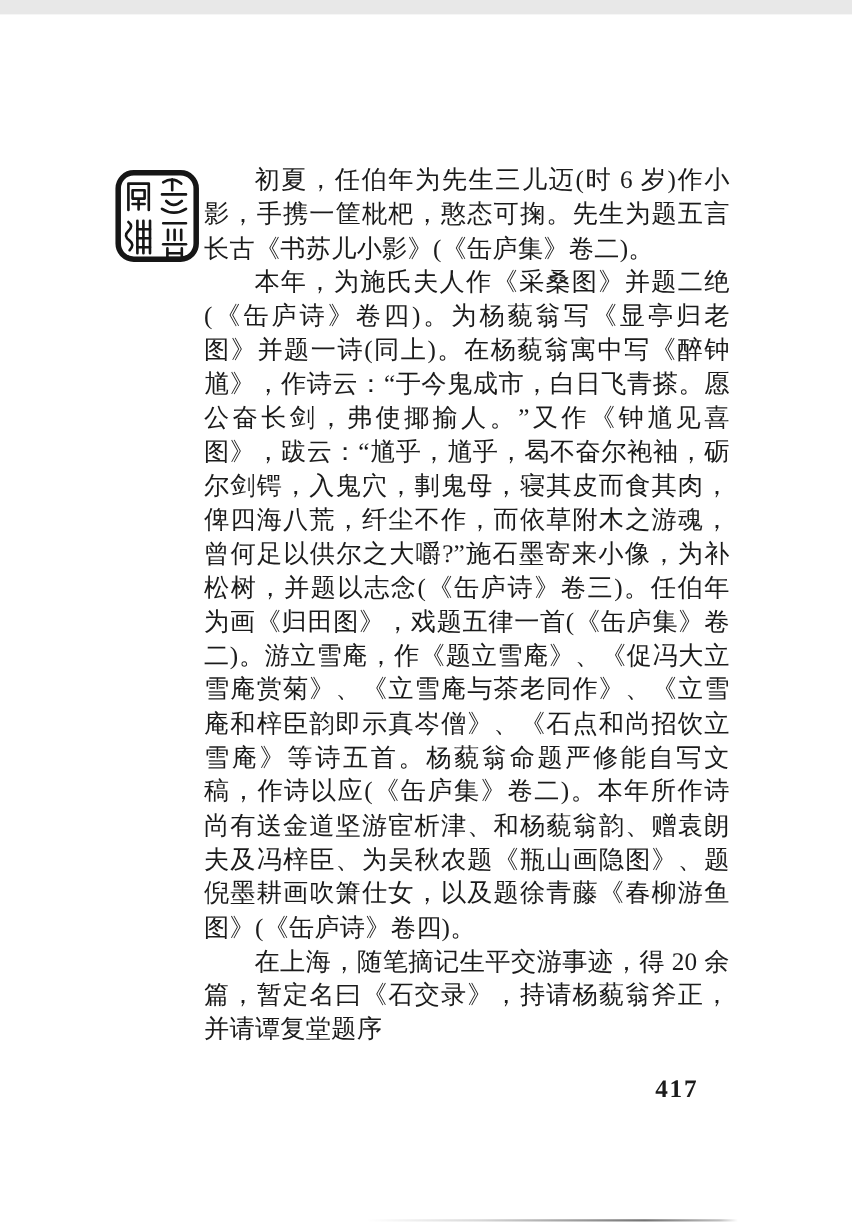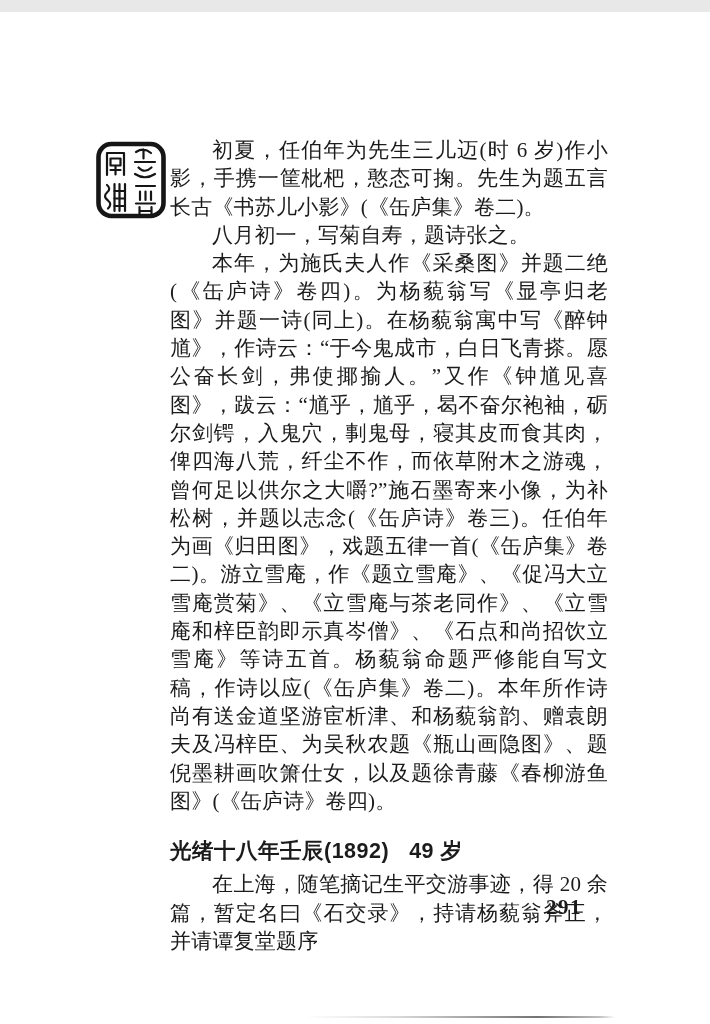--- a/index.html
+++ b/index.html
@@ -78,27 +78,23 @@
 
     <g stroke-width="2.2">
       <path d="M41 46 h19 M45 51.5 v8.5 M50.5 51.5 v8.5 M56 51.5 v8.5"></path>
       <path d="M41 63.5 h19"></path>
       <path d="M44.5 67 v8 h12 v-8 M44.5 71 h12"></path>
     </g>
   </svg>
 
   <div class="textblock">
     <p class="para">初夏，任伯年为先生三儿迈(时 6 岁)作小影，手携一筐枇杷，憨态可掬。先生为题五言长古《书苏儿小影》(《缶庐集》卷二)。</p>
-    <p class="para">八月初一，写菊自寿，题诗张之。</p>
     <p class="para">本年，为施氏夫人作《采桑图》并题二绝(《缶庐诗》卷四)。为杨藐翁写《显亭归老图》并题一诗(同上)。在杨藐翁寓中写《醉钟馗》，作诗云：“于今鬼成市，白日飞青搽。愿公奋长剑，弗使揶揄人。”又作《钟馗见喜图》，跋云：“馗乎，馗乎，曷不奋尔袍袖，砺尔剑锷，入鬼穴，剚鬼母，寝其皮而食其肉，俾四海八荒，纤尘不作，而依草附木之游魂，曾何足以供尔之大嚼?”施石墨寄来小像，为补松树，并题以志念(《缶庐诗》卷三)。任伯年为画《归田图》，戏题五律一首(《缶庐集》卷二)。游立雪庵，作《题立雪庵》、《促冯大立雪庵赏菊》、《立雪庵与茶老同作》、《立雪庵和梓臣韵即示真岑僧》、《石点和尚招饮立雪庵》等诗五首。杨藐翁命题严修能自写文稿，作诗以应(《缶庐集》卷二)。本年所作诗尚有送金道坚游宦析津、和杨藐翁韵、赠袁朗夫及冯梓臣、为吴秋农题《瓶山画隐图》、题倪墨耕画吹箫仕女，以及题徐青藤《春柳游鱼图》(《缶庐诗》卷四)。</p>
 
-    <h2 class="heading">
-      <span>光绪十八年壬辰(1892)</span><span class="age">49 岁</span>
-    </h2>
 
     <p class="para">在上海，随笔摘记生平交游事迹，得 20 余篇，暂定名曰《石交录》，持请杨藐翁斧正，并请谭复堂题序</p>
   </div>
 
-  <div class="pagenum">291</div>
+  <div class="pagenum">417</div>
 
   <div class="smudge"></div>
 
 </div>
 
 </body></html>

